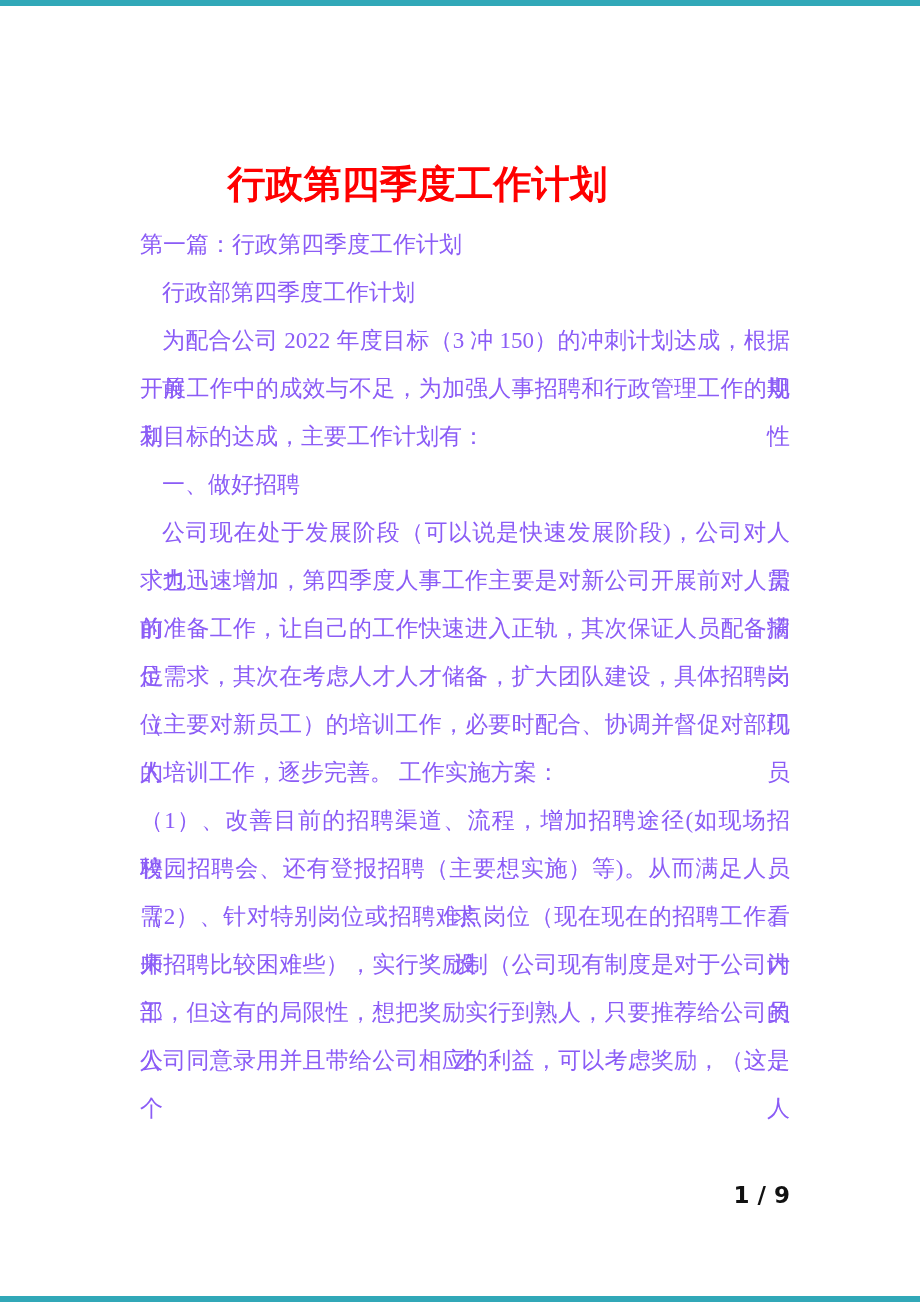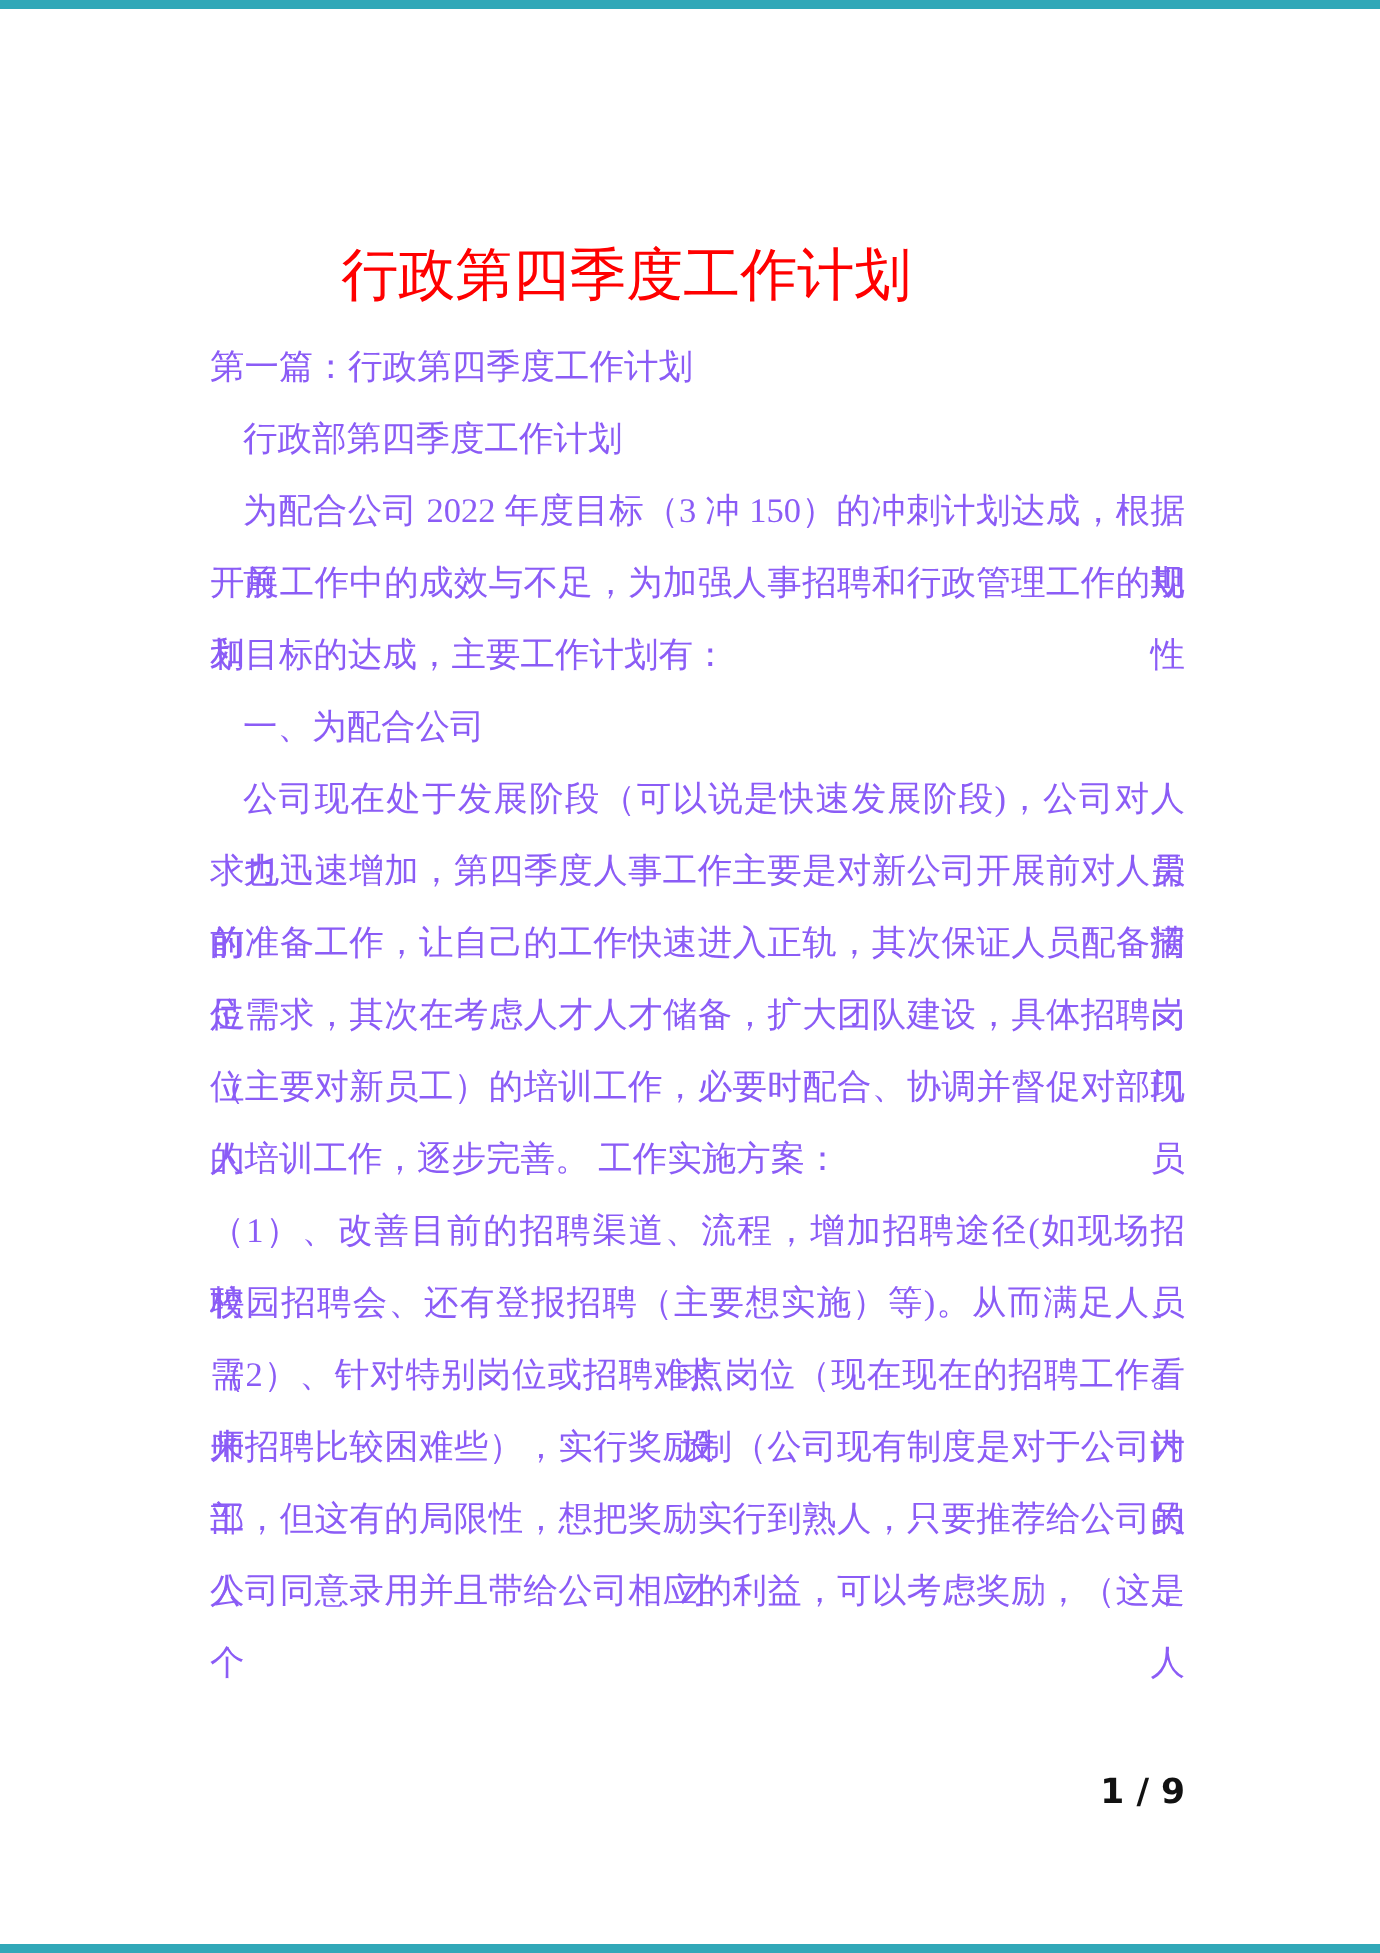--- a/index.html
+++ b/index.html
@@ -21,21 +21,21 @@
   .edge-bar.top { top: 0; }
   .edge-bar.bottom { bottom: 0; }
 
   .doc-title {
     position: absolute;
     top: 134px;
     left: 0;
     width: 835px;
     text-align: center;
     font-family: "Liberation Sans", sans-serif;
-    font-weight: normal;
+    font-weight: bold;
     font-size: 38px;
     line-height: 50px;
     color: #ff0000;
     letter-spacing: 0px;
   }
 
   .doc-body {
     position: absolute;
     top: 221px;
     left: 140px;
@@ -73,21 +73,21 @@
 
 <h1 class="doc-title">行政第四季度工作计划</h1>
 
 <div class="doc-body">
 
 <div class="line">第一篇：行政第四季度工作计划</div>
     <div class="line indent1">行政部第四季度工作计划</div>
     <div class="line justify indent1">为配合公司 2022 年度目标（3 冲 150）的冲刺计划达成，根据前期</div>
     <div class="line justify">开展工作中的成效与不足，为加强人事招聘和行政管理工作的规划性</div>
     <div class="line">和目标的达成，主要工作计划有：</div>
-    <div class="line indent1">一、为配合公司</div>
+    <div class="line indent1">一、做好招聘</div>
     <div class="line justify indent1">公司现在处于发展阶段（可以说是快速发展阶段)，公司对人力需</div>
     <div class="line justify">求也迅速增加，第四季度人事工作主要是对新公司开展前对人员的招</div>
     <div class="line justify">前准备工作，让自己的工作快速进入正轨，其次保证人员配备满足岗</div>
     <div class="line justify">位需求，其次在考虑人才人才储备，扩大团队建设，具体招聘岗位现</div>
     <div class="line justify">（主要对新员工）的培训工作，必要时配合、协调并督促对部门人员</div>
     <div class="line">的培训工作，逐步完善。 工作实施方案：</div>
     <div class="line justify">（1）、改善目前的招聘渠道、流程，增加招聘途径(如现场招聘、</div>
     <div class="line justify">校园招聘会、还有登报招聘（主要想实施）等)。从而满足人员需求。</div>
     <div class="line justify">（2）、针对特别岗位或招聘难点岗位（现在现在的招聘工作看来设计</div>
     <div class="line justify">师招聘比较困难些），实行奖励制（公司现有制度是对于公司内部员</div>

